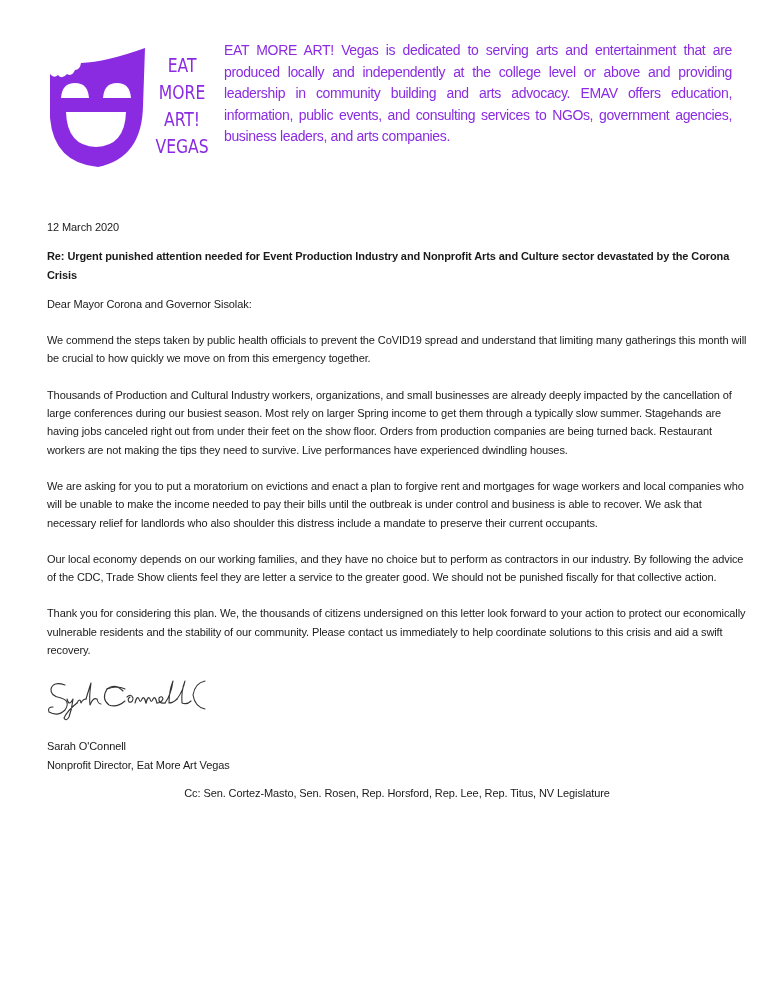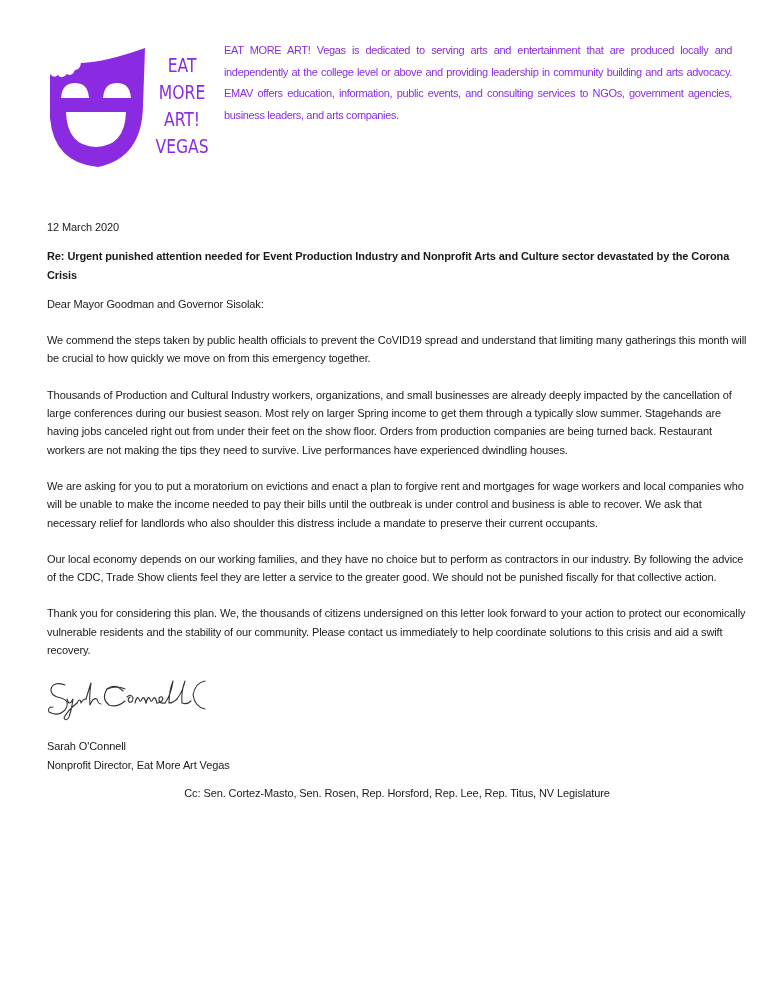--- a/index.html
+++ b/index.html
@@ -43,21 +43,21 @@
       transform: scaleX(0.82);
       transform-origin: left top;
     }
     .logo-words div { white-space: nowrap; }
     .mission {
       position: absolute;
       left: 224px;
       top: 40px;
       width: 508px;
       color: #8b2be2;
-      font-size: 11px;
+      font-size: 14px;
       line-height: 21.5px;
       text-align: justify;
       text-align-last: left;
       letter-spacing: -0.35px;
     }
     .letter {
       position: absolute;
       left: 47px;
       top: 218px;
       width: 700px;
@@ -106,21 +106,21 @@
     <div>MORE</div>
     <div>ART!</div>
     <div>VEGAS</div>
   </div>
   <div class="mission">EAT MORE ART! Vegas is dedicated to serving arts and entertainment that are produced locally and independently at the college level or above and providing leadership in community building and arts advocacy. EMAV offers education, information, public events, and consulting services to NGOs, government agencies, business leaders, and arts companies.</div>
 </div>
 
 <div class="letter">
   <p class="date">12 March 2020</p>
   <p class="subject">Re: Urgent punished attention needed for Event Production Industry and Nonprofit Arts and Culture sector devastated by the Corona Crisis</p>
-  <p class="salutation">Dear Mayor Goodman and Governor Sisolak:</p>
+  <p class="salutation">Dear Mayor Corona and Governor Sisolak:</p>
   <p class="para">We commend the steps taken by public health officials to prevent the CoVID19 spread and understand that limiting many gatherings this month will be crucial to how quickly we move on from this emergency together.</p>
   <p class="para">Thousands of Production and Cultural Industry workers, organizations, and small businesses are already deeply impacted by the cancellation of large conferences during our busiest season. Most rely on larger Spring income to get them through a typically slow summer. Stagehands are having jobs canceled right out from under their feet on the show floor. Orders from production companies are being turned back. Restaurant workers are not making the tips they need to survive. Live performances have experienced dwindling houses.</p>
   <p class="para">We are asking for you to put a moratorium on evictions and enact a plan to forgive rent and mortgages for wage workers and local companies who will be unable to make the income needed to pay their bills until the outbreak is under control and business is able to recover. We ask that necessary relief for landlords who also shoulder this distress include a mandate to preserve their current occupants.</p>
   <p class="para">Our local economy depends on our working families, and they have no choice but to perform as contractors in our industry. By following the advice of the CDC, Trade Show clients feel they are letter a service to the greater good. We should not be punished fiscally for that collective action.</p>
   <p class="para">Thank you for considering this plan. We, the thousands of citizens undersigned on this letter look forward to your action to protect our economically vulnerable residents and the stability of our community. Please contact us immediately to help coordinate solutions to this crisis and aid a swift recovery.</p>
 
   <svg class="signature" viewBox="0 0 170 48">
     <g fill="none" stroke="#333" stroke-width="1.1" stroke-linecap="round" stroke-linejoin="round">
       <path d="M20 8 Q8 4 6 12 Q5 19 16 21 Q26 24 20 33 Q13 40 4 35 Q2 30 8 30"></path>
       <path d="M22 22 Q24 30 28 22 Q27 32 24 40 Q21 45 19 41 Q22 34 32 26"></path>

